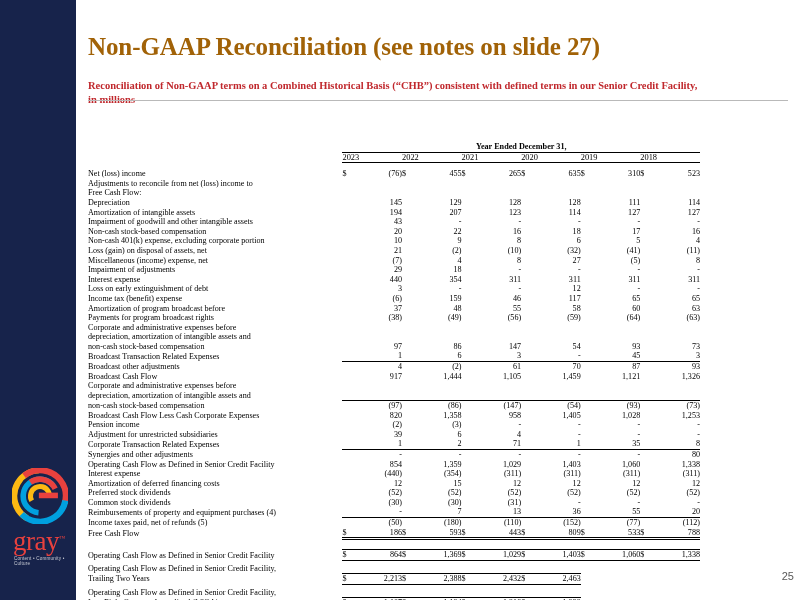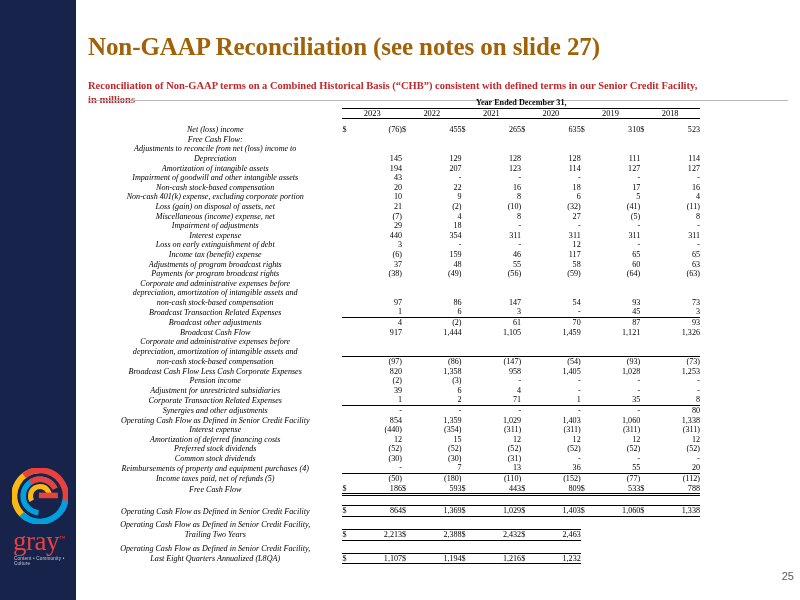--- a/index.html
+++ b/index.html
@@ -65,36 +65,36 @@
     top: 98px;
     width: 700px;
   }
   table.fin {
     border-collapse: collapse;
     font-family: "Liberation Serif", serif;
     font-size: 8.1px;
     color: #000000;
     width: 612px;
     table-layout: fixed;
+    margin-top: 44px;
   }
   table.fin td, table.fin th {
     padding: 0;
     vertical-align: bottom;
     line-height: 9.6px;
     font-weight: normal;
   }
   col.lbl { width: 252px; }
   col.cur { width: 12px; }
   col.num { width: 47px; }
 
   td.label {
-    text-align: center;
+    text-align: left;
     white-space: nowrap;
     padding-left: 2px;
-    font-style: italic;
   }
   td.cur {
     text-align: left;
     padding-left: 3px;
   }
   td.num {
     text-align: right;
     padding-right: 7px;
     white-space: nowrap;
   }
@@ -115,21 +115,21 @@
   #yearhdr {
     font-size: 8.2px;
     font-weight: bold;
     text-align: center;
     border-bottom: 1px solid #000;
     padding-bottom: 0px;
   }
   th.yr {
     font-size: 8.4px;
     font-weight: bold;
-    text-align: center;
+    text-align: left;
     border-bottom: 1px solid #000;
     padding-bottom: 0px;
   }
 
   
   #logo {
     position: absolute;
     left: 10px;
     top: 468px;
     width: 62px;
@@ -232,50 +232,50 @@
             <td class="cur">$</td>
             <td class="num">265</td>
             <td class="cur">$</td>
             <td class="num">635</td>
             <td class="cur">$</td>
             <td class="num">310</td>
             <td class="cur">$</td>
             <td class="num">523</td>
           </tr>
           <tr>
+            <td class="label i1">Adjustments to reconcile from net (loss) income to</td>
+            <td class="cur"></td>
+            <td class="num"></td>
+            <td class="cur"></td>
+            <td class="num"></td>
+            <td class="cur"></td>
+            <td class="num"></td>
+            <td class="cur"></td>
+            <td class="num"></td>
+            <td class="cur"></td>
+            <td class="num"></td>
+            <td class="cur"></td>
+            <td class="num"></td>
+          </tr>
+          <tr>
             <td class="label i2">Free Cash Flow:</td>
             <td class="cur"></td>
             <td class="num"></td>
             <td class="cur"></td>
             <td class="num"></td>
             <td class="cur"></td>
             <td class="num"></td>
             <td class="cur"></td>
             <td class="num"></td>
             <td class="cur"></td>
             <td class="num"></td>
             <td class="cur"></td>
             <td class="num"></td>
           </tr>
           <tr>
-            <td class="label i1">Adjustments to reconcile from net (loss) income to</td>
-            <td class="cur"></td>
-            <td class="num"></td>
-            <td class="cur"></td>
-            <td class="num"></td>
-            <td class="cur"></td>
-            <td class="num"></td>
-            <td class="cur"></td>
-            <td class="num"></td>
-            <td class="cur"></td>
-            <td class="num"></td>
-            <td class="cur"></td>
-            <td class="num"></td>
-          </tr>
-          <tr>
             <td class="label i3">Depreciation</td>
             <td class="cur"></td>
             <td class="num">145</td>
             <td class="cur"></td>
             <td class="num">129</td>
             <td class="cur"></td>
             <td class="num">128</td>
             <td class="cur"></td>
             <td class="num">128</td>
             <td class="cur"></td>
@@ -427,21 +427,21 @@
             <td class="cur"></td>
             <td class="num">46</td>
             <td class="cur"></td>
             <td class="num">117</td>
             <td class="cur"></td>
             <td class="num">65</td>
             <td class="cur"></td>
             <td class="num">65</td>
           </tr>
           <tr>
-            <td class="label i3">Adjustments of program broadcast rights</td>
+            <td class="label i3">Amortization of program broadcast before</td>
             <td class="cur"></td>
             <td class="num">37</td>
             <td class="cur"></td>
             <td class="num">48</td>
             <td class="cur"></td>
             <td class="num">55</td>
             <td class="cur"></td>
             <td class="num">58</td>
             <td class="cur"></td>
             <td class="num">60</td>

